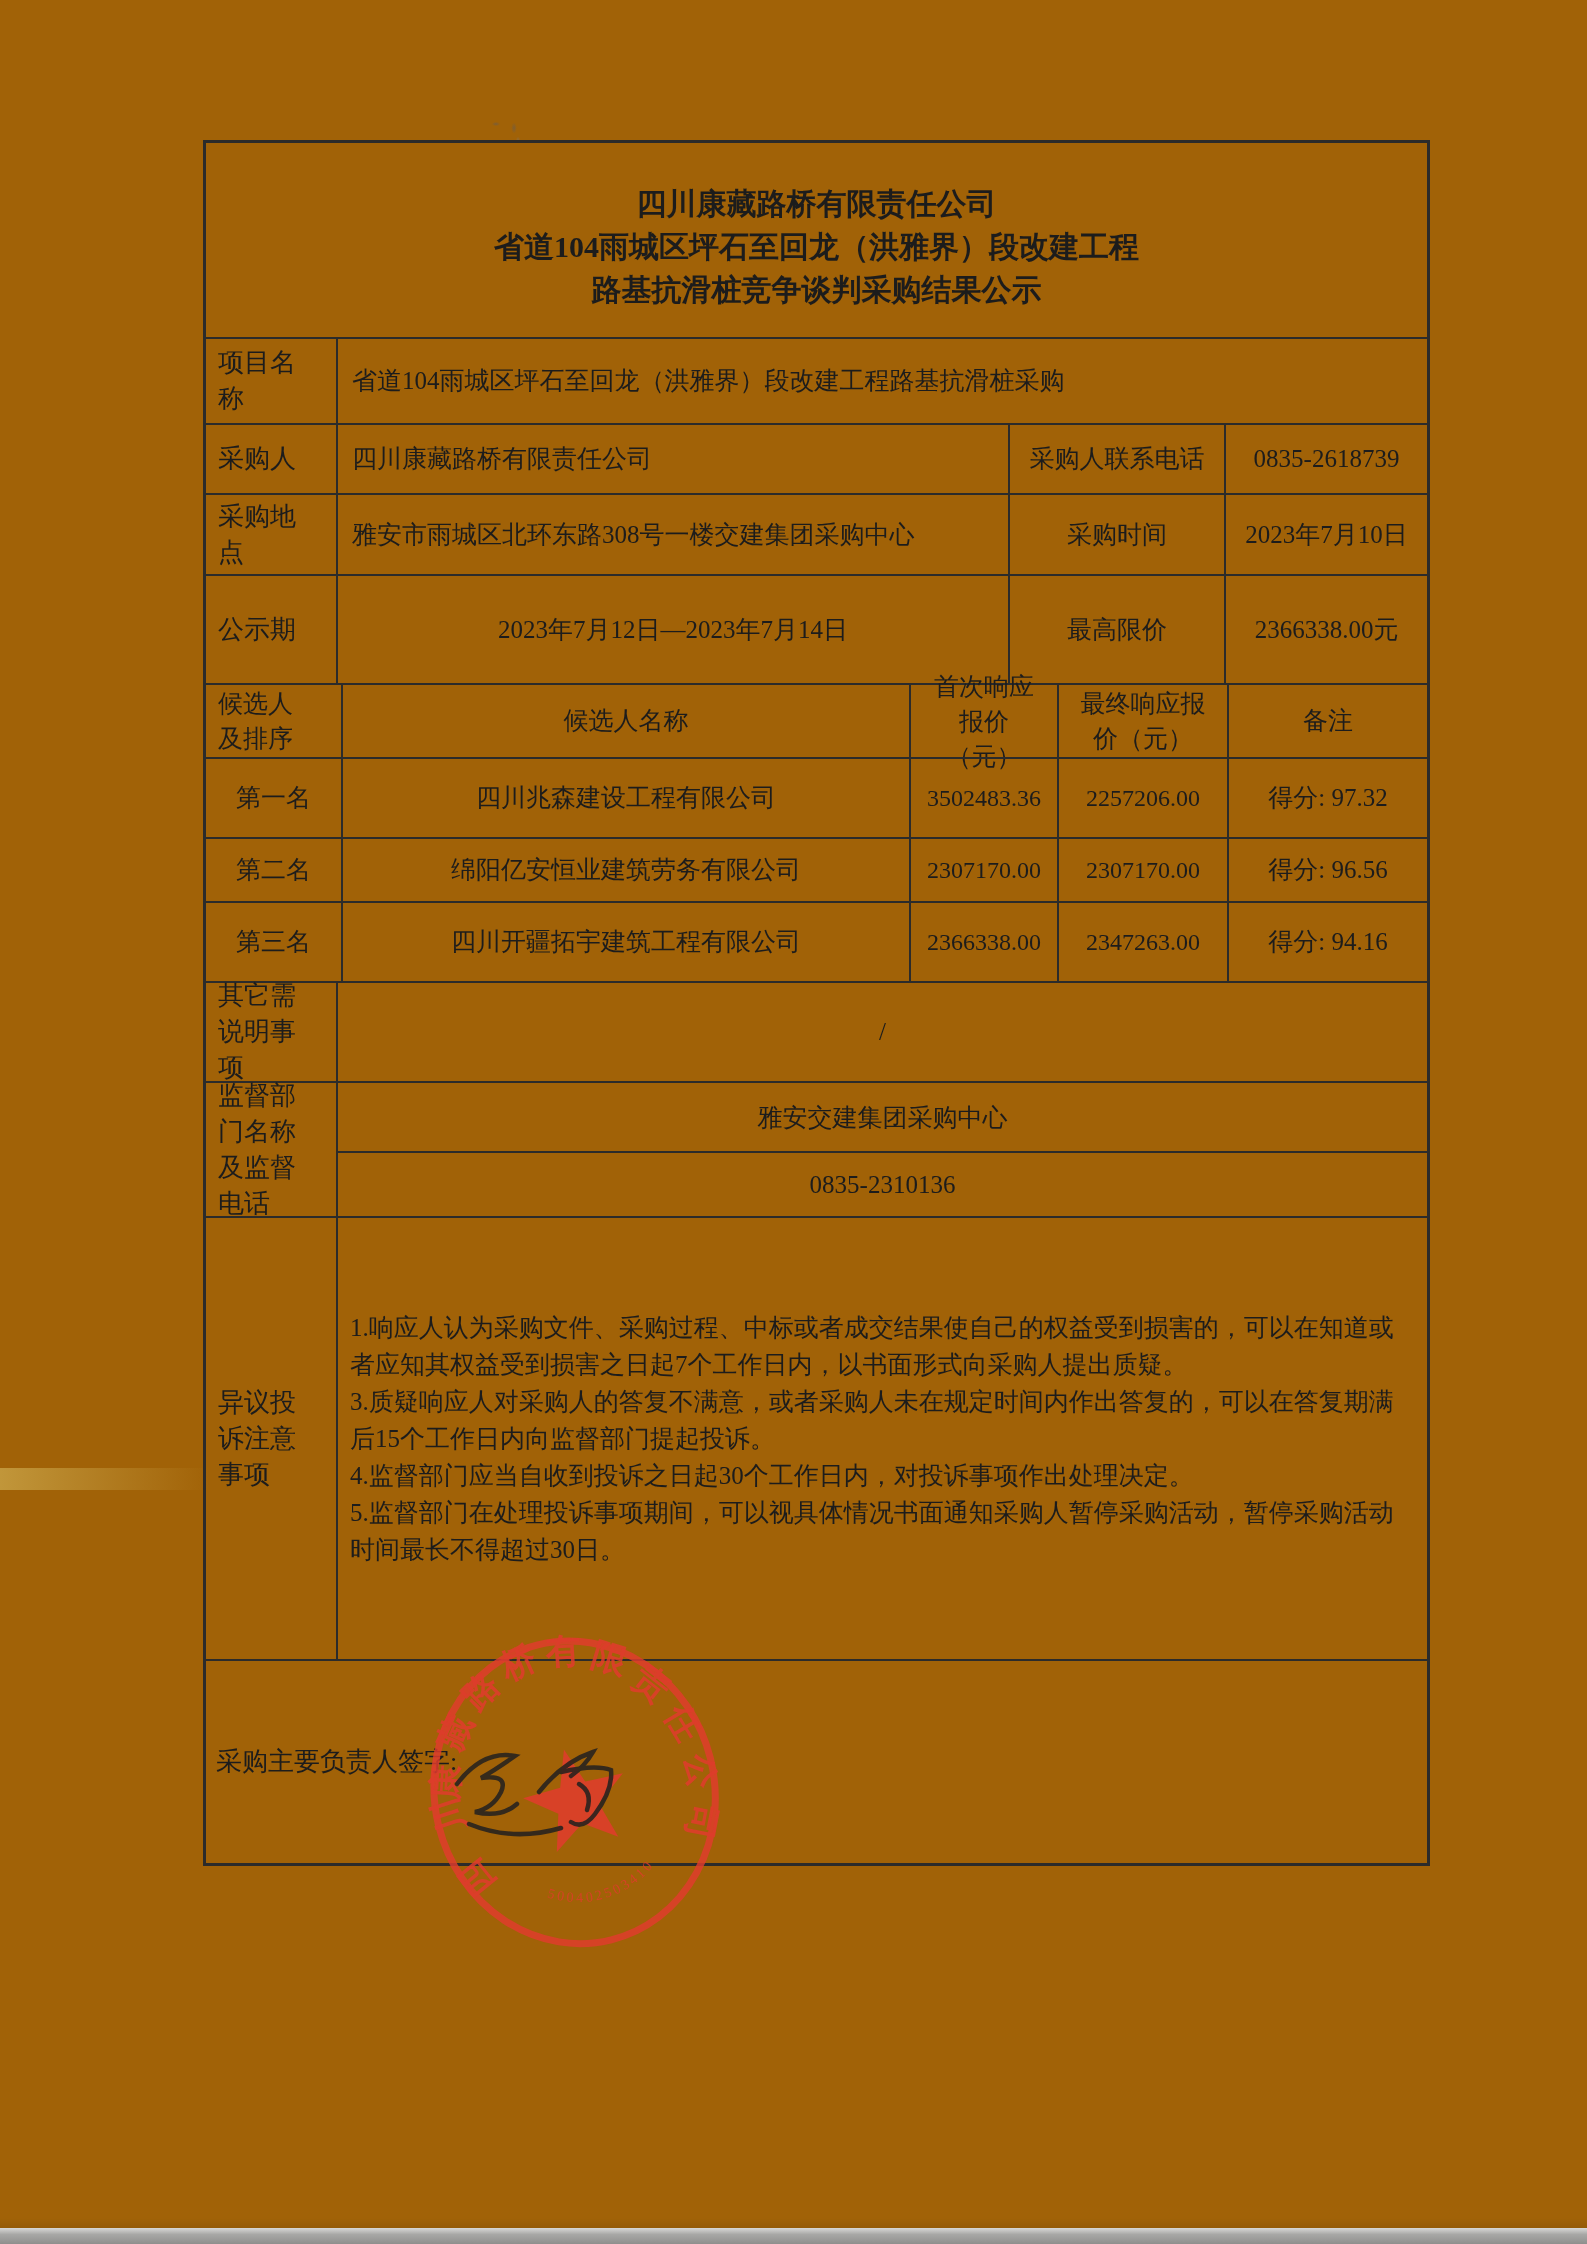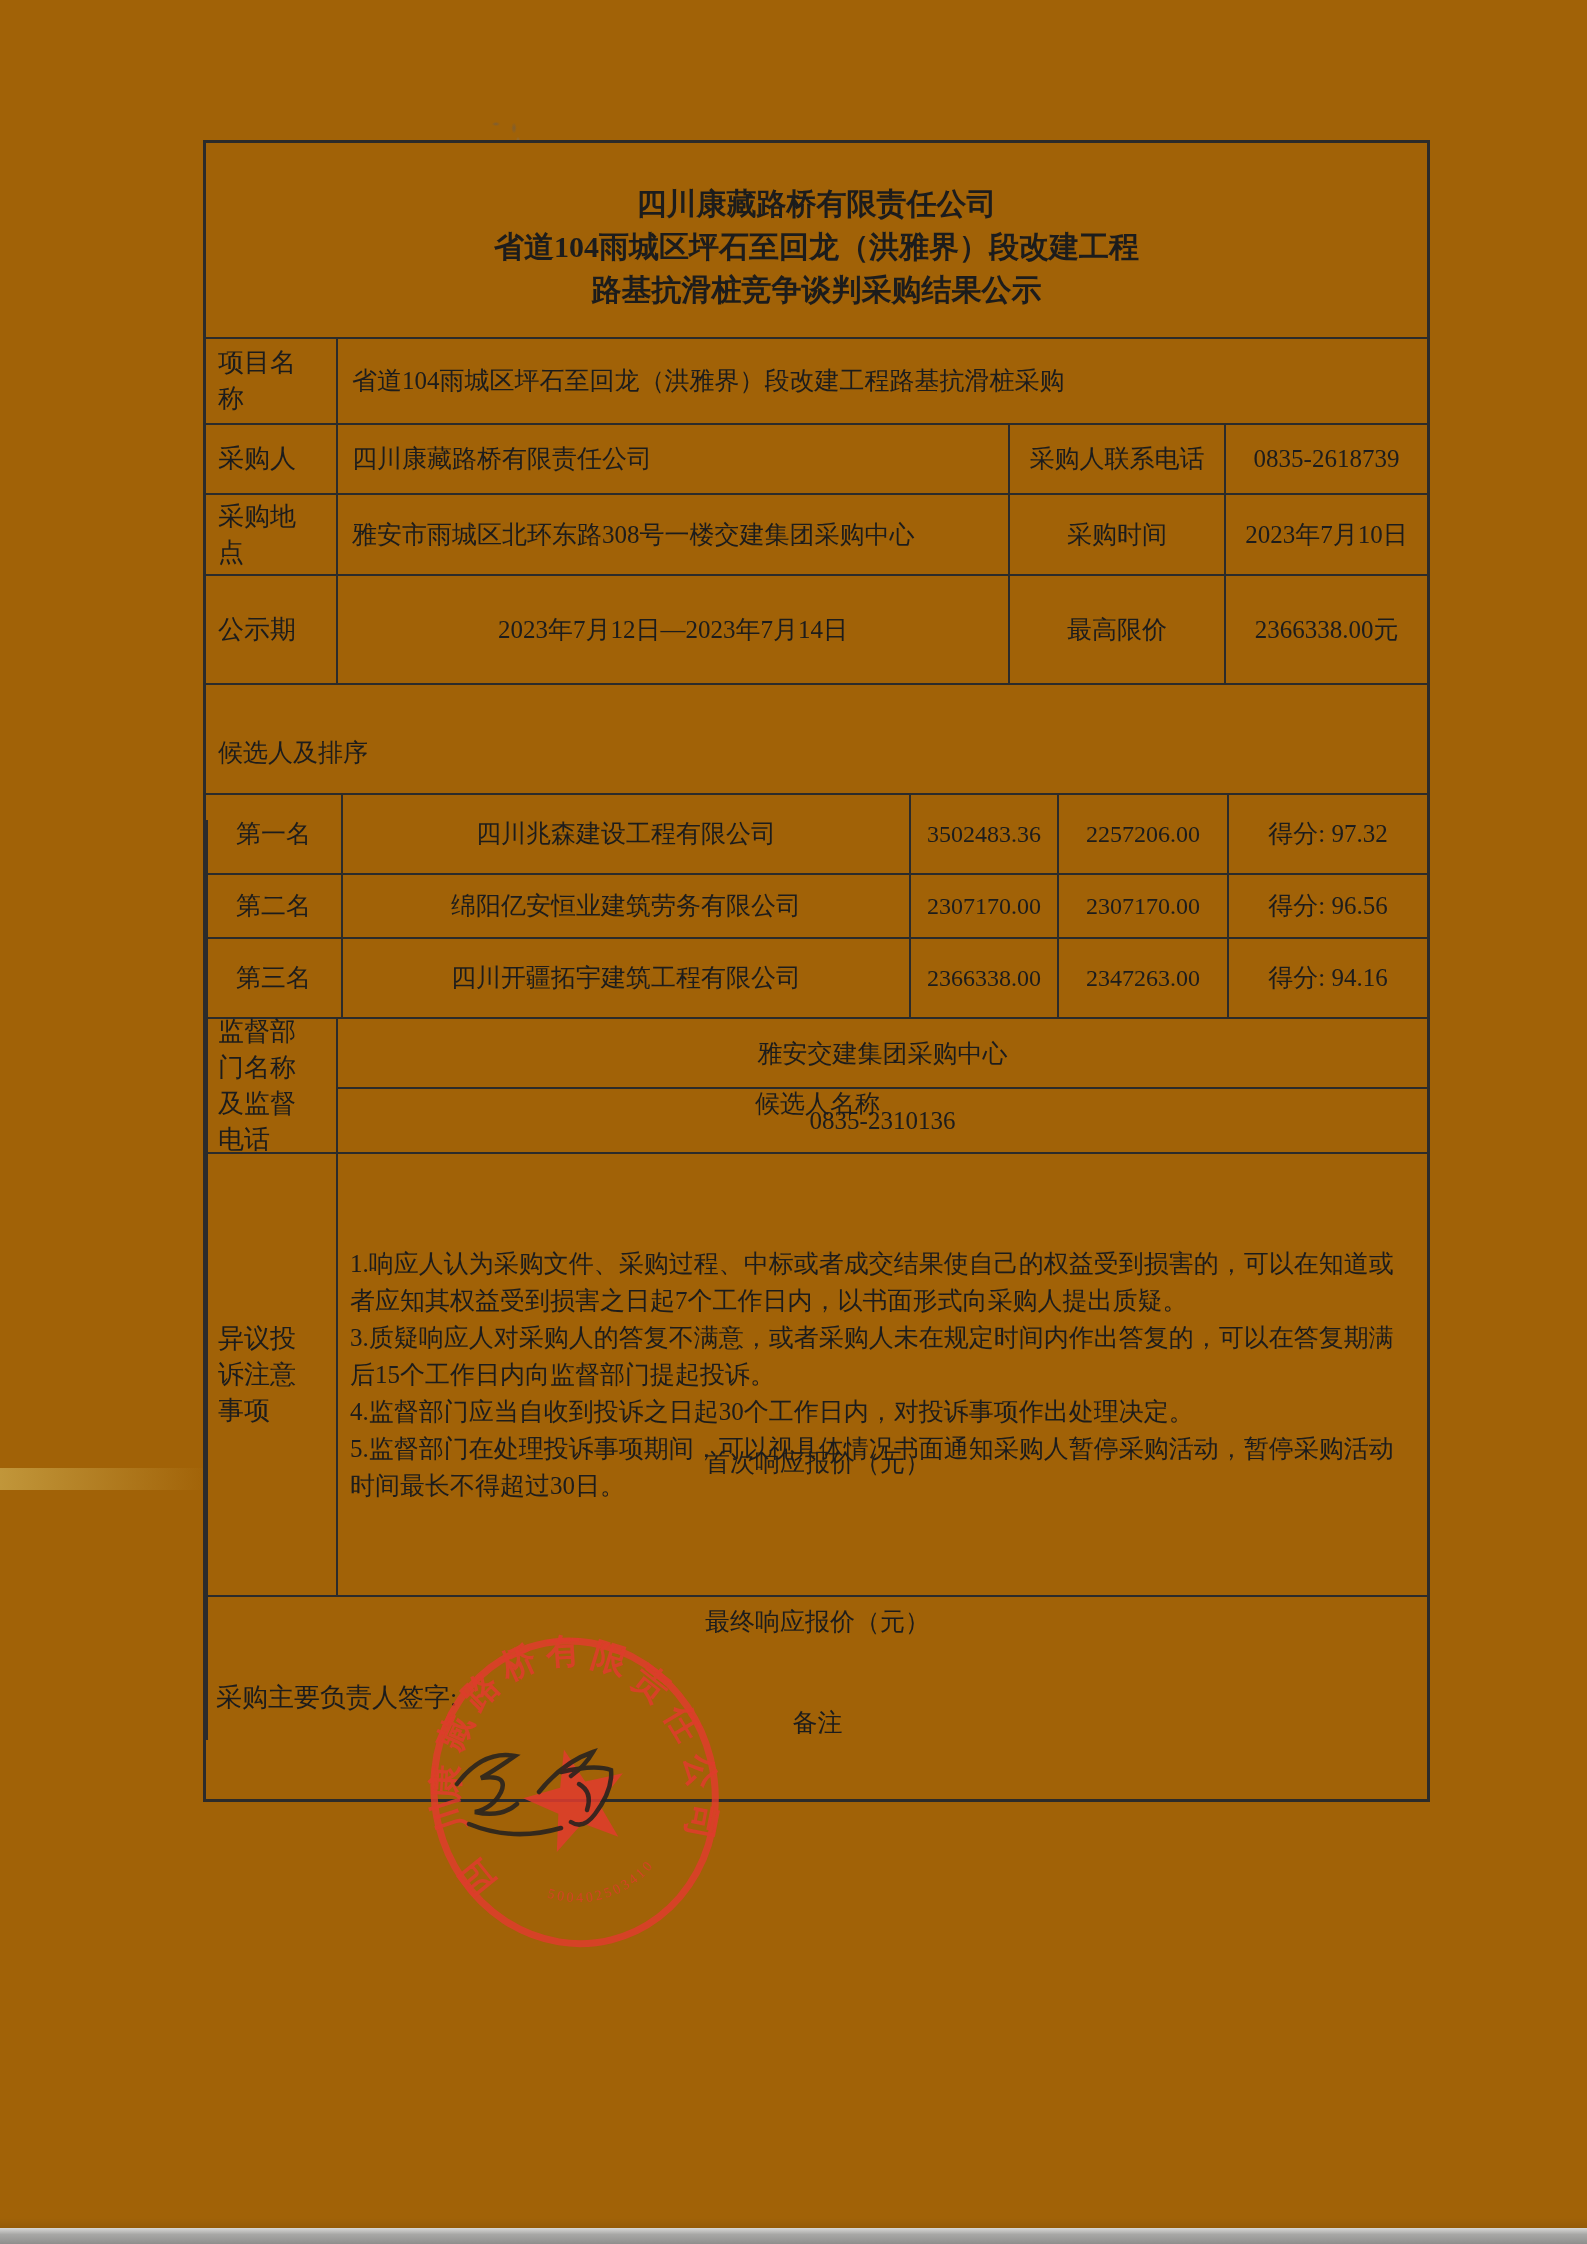--- a/index.html
+++ b/index.html
@@ -38,21 +38,21 @@
   .ctr{justify-content:center;text-align:center;}
   .lft{padding-left:14px;}
   .grow{flex:1 1 auto;}
 
   .r-title{height:194px;align-items:center;justify-content:center;}
   .title-block{width:100%;text-align:center;font-size:30px;font-weight:700;line-height:43px;padding-top:12px;}
   .r-project{height:86px;}
   .r-purchaser{height:70px;}
   .r-location{height:81px;}
   .r-publicity{height:109px;}
-  .r-chead{height:110px;flex-direction:column;}
+  .r-chead{height:74px;}
   .r-c1{height:80px;}
   .r-c2{height:64px;}
   .r-c3{height:80px;}
   .r-other{height:100px;}
   .r-superv{height:135px;}
   .r-object{height:443px;}
   .r-sign{height:204px;}
 
   .colB2{flex:0 0 672px;}
   .colB3{flex:0 0 216px;}
@@ -176,20 +176,24 @@
     </div>
 
     <div class="row r-c3">
       <div class="cell rank">第三名</div>
       <div class="cell cname ctr">四川开疆拓宇建筑工程有限公司</div>
       <div class="cell cfirst ctr price">2366338.00</div>
       <div class="cell cfinal ctr price">2347263.00</div>
       <div class="cell grow ctr">得分: 94.16</div>
     </div>
 
+    <div class="row r-other">
+      <div class="cell lab">其它需说明事项</div>
+      <div class="cell grow ctr">/</div>
+    </div>
 
     <div class="row r-superv">
       <div class="cell lab">监督部门名称及监督电话</div>
       <div class="superv-col" style="border-left:2px solid var(--ln);">
         <div class="sub">雅安交建集团采购中心</div>
         <div class="sub">0835-2310136</div>
       </div>
     </div>
 
     <div class="row r-object">

